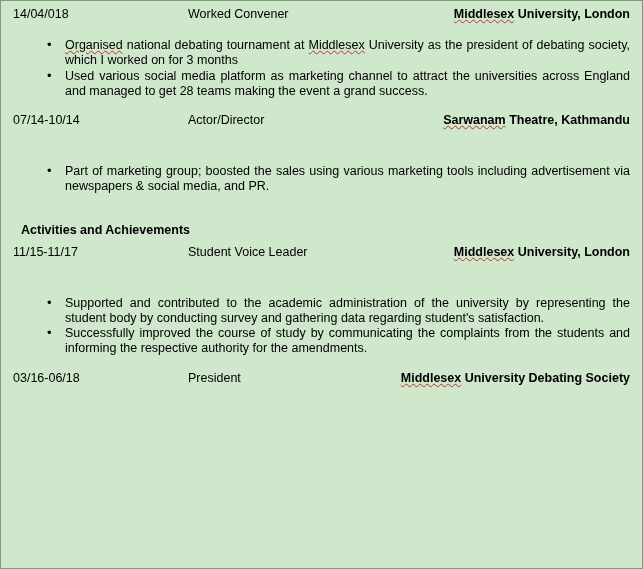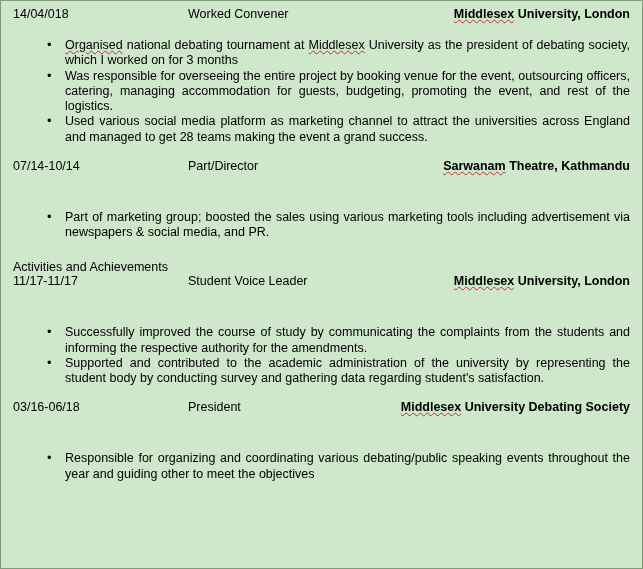--- a/index.html
+++ b/index.html
@@ -59,83 +59,81 @@
     line-height: 1.22;
   }
   ul.bullets li::before {
     content: "\2022";
     position: absolute;
     left: 4px;
     top: -1px;
     font-size: 13px;
   }
   .section-title {
-    font-weight: normal;
-    margin: 0;
+    font-weight: bold;
+    margin: 8px;
   }
   .gap-md { height: 14px; }
   .gap-lg { height: 20px; }
   .entry-block { margin: 0; }
 </style>
 </head>
 <body>
 
 <div class="page">
 
   <div class="entry-block">
     <div class="entry-head">
       <span class="eh-date">14/04/018</span>
       <span class="eh-role">Worked Convener</span>
       <span class="eh-org"><span class="spell">Middlesex</span> <span>University, London</span></span>
     </div>
     <ul class="bullets">
       <li><span class="spell">Organised</span> national debating tournament at <span class="spell">Middlesex</span> University as the president of debating society, which I worked on for 3 months</li>
-      <li>Was responsible for overseeing the entire project by booking venue for the event, outsourcing officers, catering, managing accommodation for guests, budgeting, promoting the event, and rest of the logistics.</li>
       <li>Used various social media platform as marketing channel to attract the universities across England and managed to get 28 teams making the event a grand success.</li>
     </ul>
   </div>
 
   <div class="gap-md"></div>
 
   <div class="entry-block">
     <div class="entry-head">
       <span class="eh-date">07/14-10/14</span>
-      <span class="eh-role">Part/Director</span>
+      <span class="eh-role">Actor/Director</span>
       <span class="eh-org"><span class="spell">Sarwanam</span> <span>Theatre, Kathmandu</span></span>
     </div>
     <div class="gap-lg"></div>
     <ul class="bullets">
       <li>Part of marketing group; boosted the sales using various marketing tools including advertisement via newspapers &amp; social media, and PR.</li>
     </ul>
   </div>
 
   <div class="gap-lg"></div>
 
   <div class="section-title">Activities and Achievements</div>
 
   <div class="entry-block">
     <div class="entry-head">
-      <span class="eh-date">11/17-11/17</span>
+      <span class="eh-date">11/15-11/17</span>
       <span class="eh-role">Student Voice Leader</span>
       <span class="eh-org"><span class="spell">Middlesex</span> <span>University, London</span></span>
     </div>
     <div class="gap-lg"></div>
     <ul class="bullets">
+      <li>Supported and contributed to the academic administration of the university by representing the student body by conducting survey and gathering data regarding student's satisfaction.</li>
       <li>Successfully improved the course of study by communicating the complaints from the students and informing the respective authority for the amendments.</li>
-      <li>Supported and contributed to the academic administration of the university by representing the student body by conducting survey and gathering data regarding student's satisfaction.</li>
     </ul>
   </div>
 
   <div class="gap-md"></div>
 
   <div class="entry-block">
     <div class="entry-head">
       <span class="eh-date">03/16-06/18</span>
       <span class="eh-role">President</span>
       <span class="eh-org"><span class="spell">Middlesex</span> <span>University Debating Society</span></span>
     </div>
     <div class="gap-lg"></div>
     <ul class="bullets">
-      <li>Responsible for organizing and coordinating various debating/public speaking events throughout the year and  guiding other to meet the objectives</li>
     </ul>
   </div>
 
 </div>
 
 </body></html>

